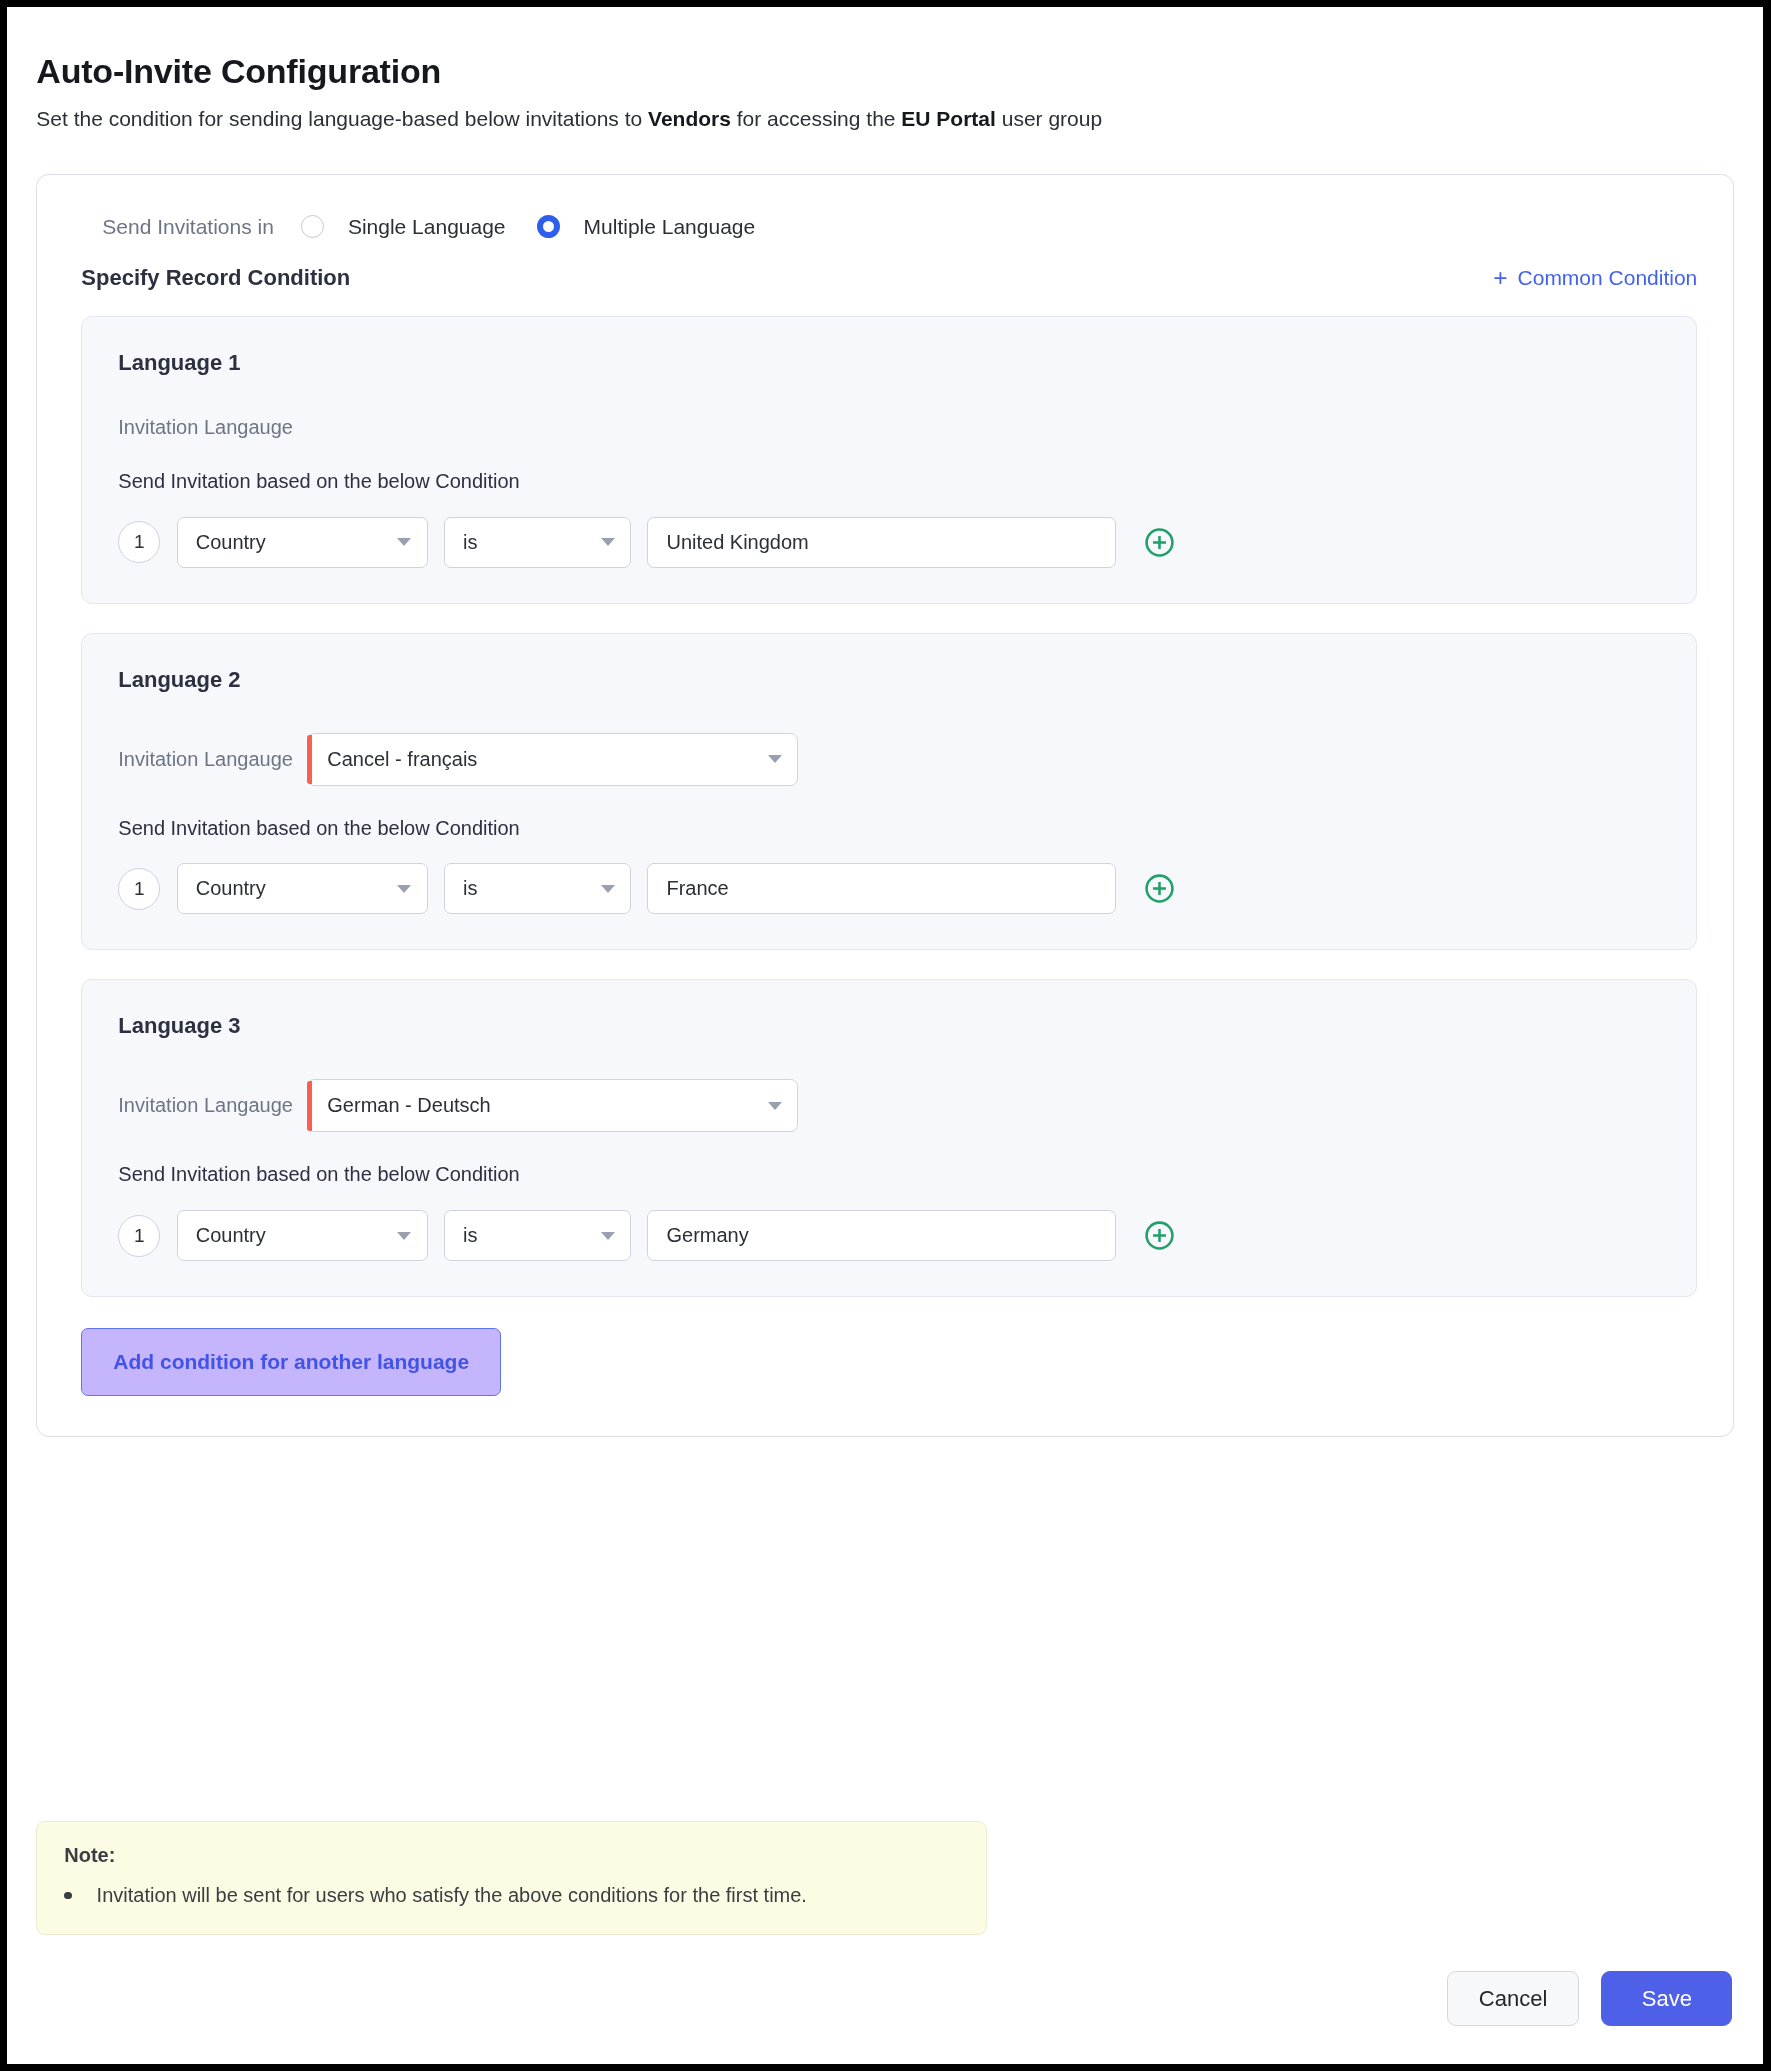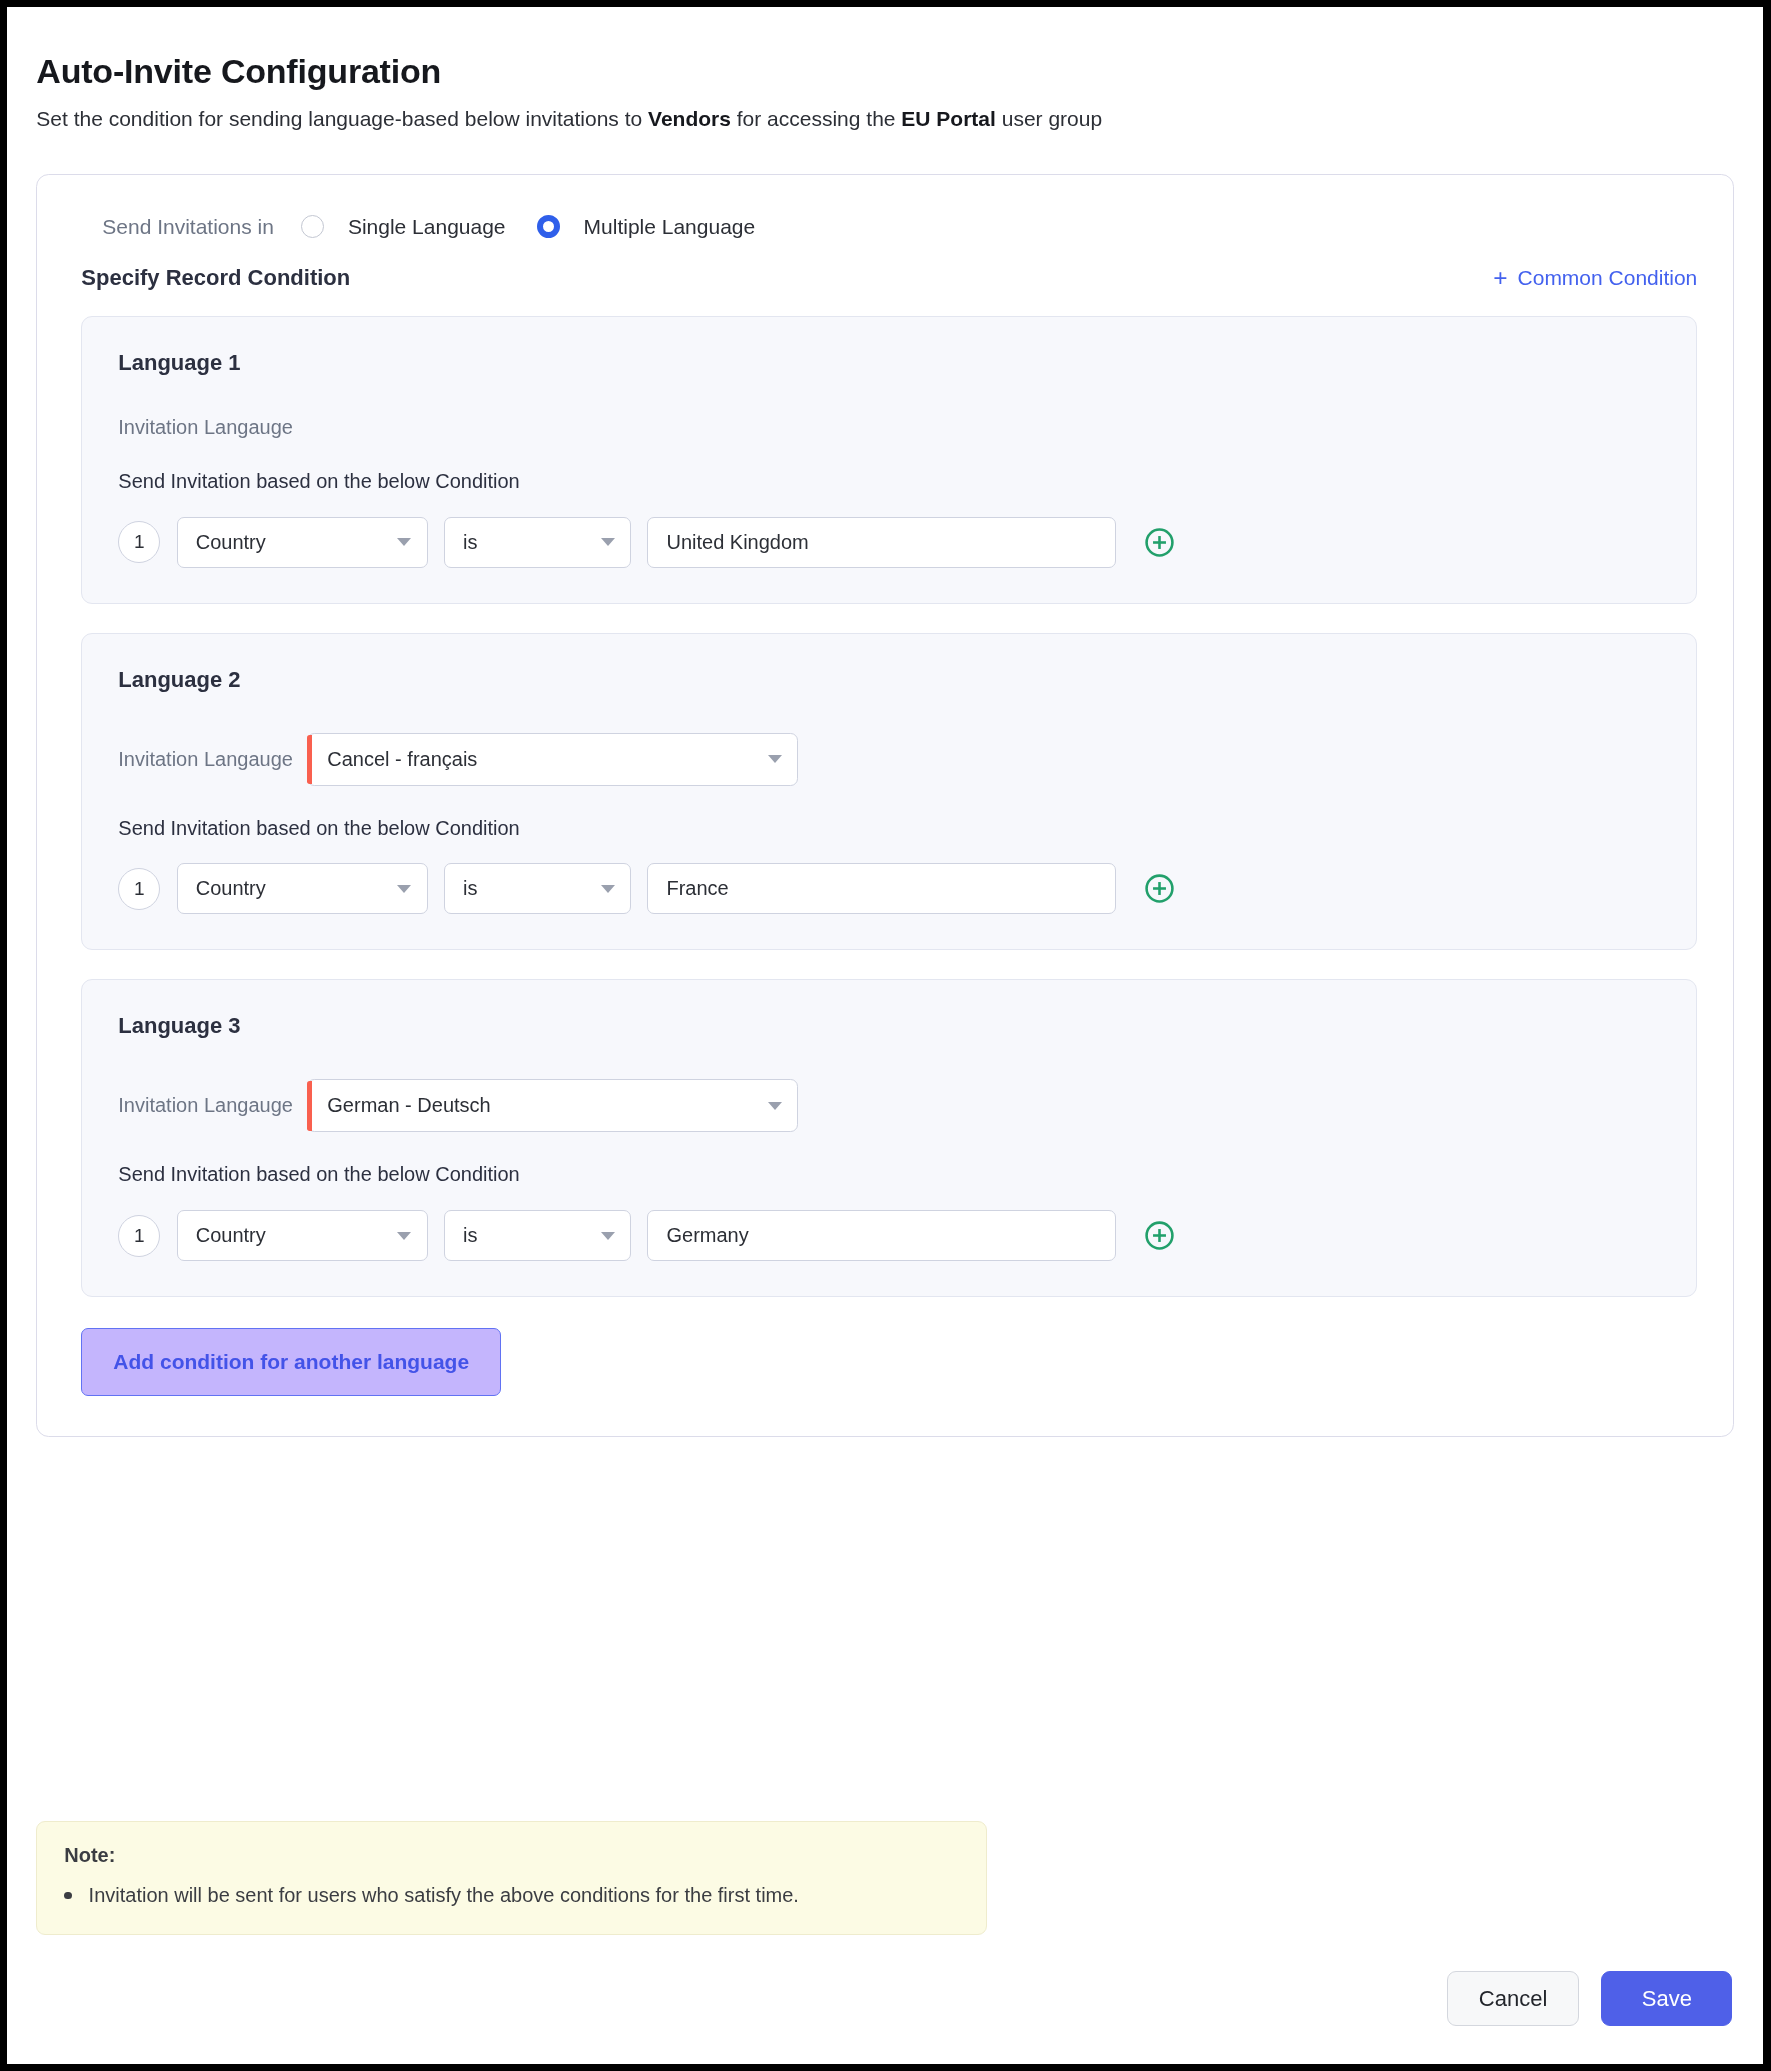--- a/index.html
+++ b/index.html
@@ -249,21 +249,21 @@
   }
   .note-title {
     font-size: 20px;
     font-weight: bold;
     color: #3b3d42;
   }
   .note-list { margin-top: 14.5px; }
   .note-item {
     display: flex;
     align-items: flex-start;
-    gap: 17px;
+    gap: 25px;
     font-size: 20px;
     color: #3b3d42;
     line-height: 1.35;
   }
   .note-bullet {
     width: 7.3px; height: 7.3px;
     border-radius: 50%;
     background: #3b3d42;
     margin-top: 10px;
     flex: 0 0 auto;

